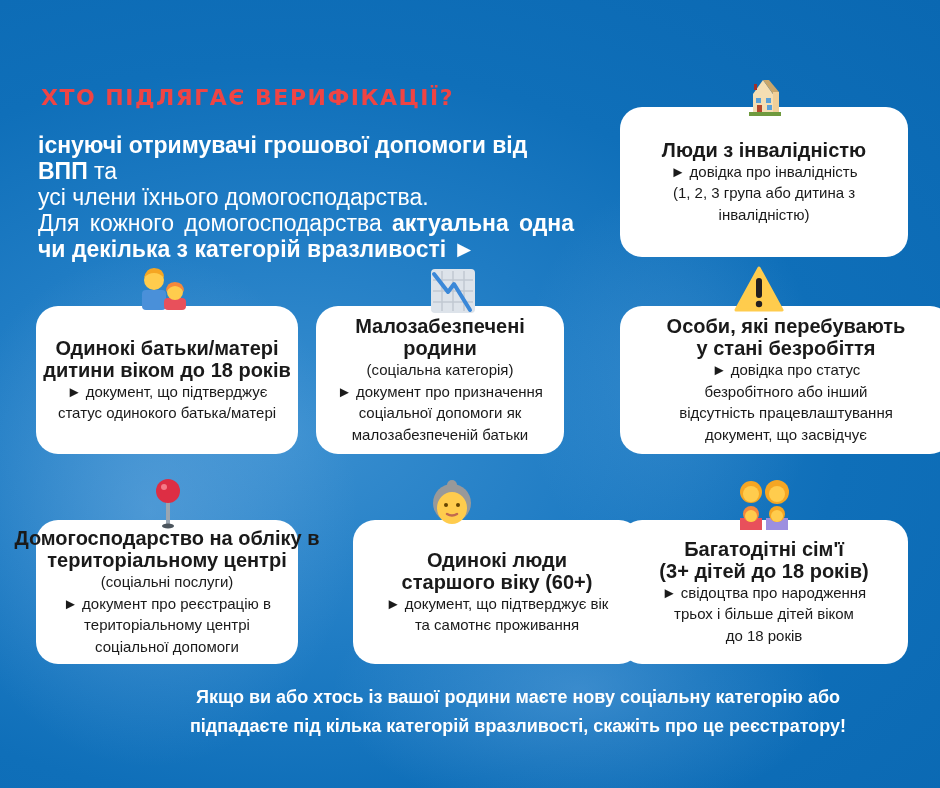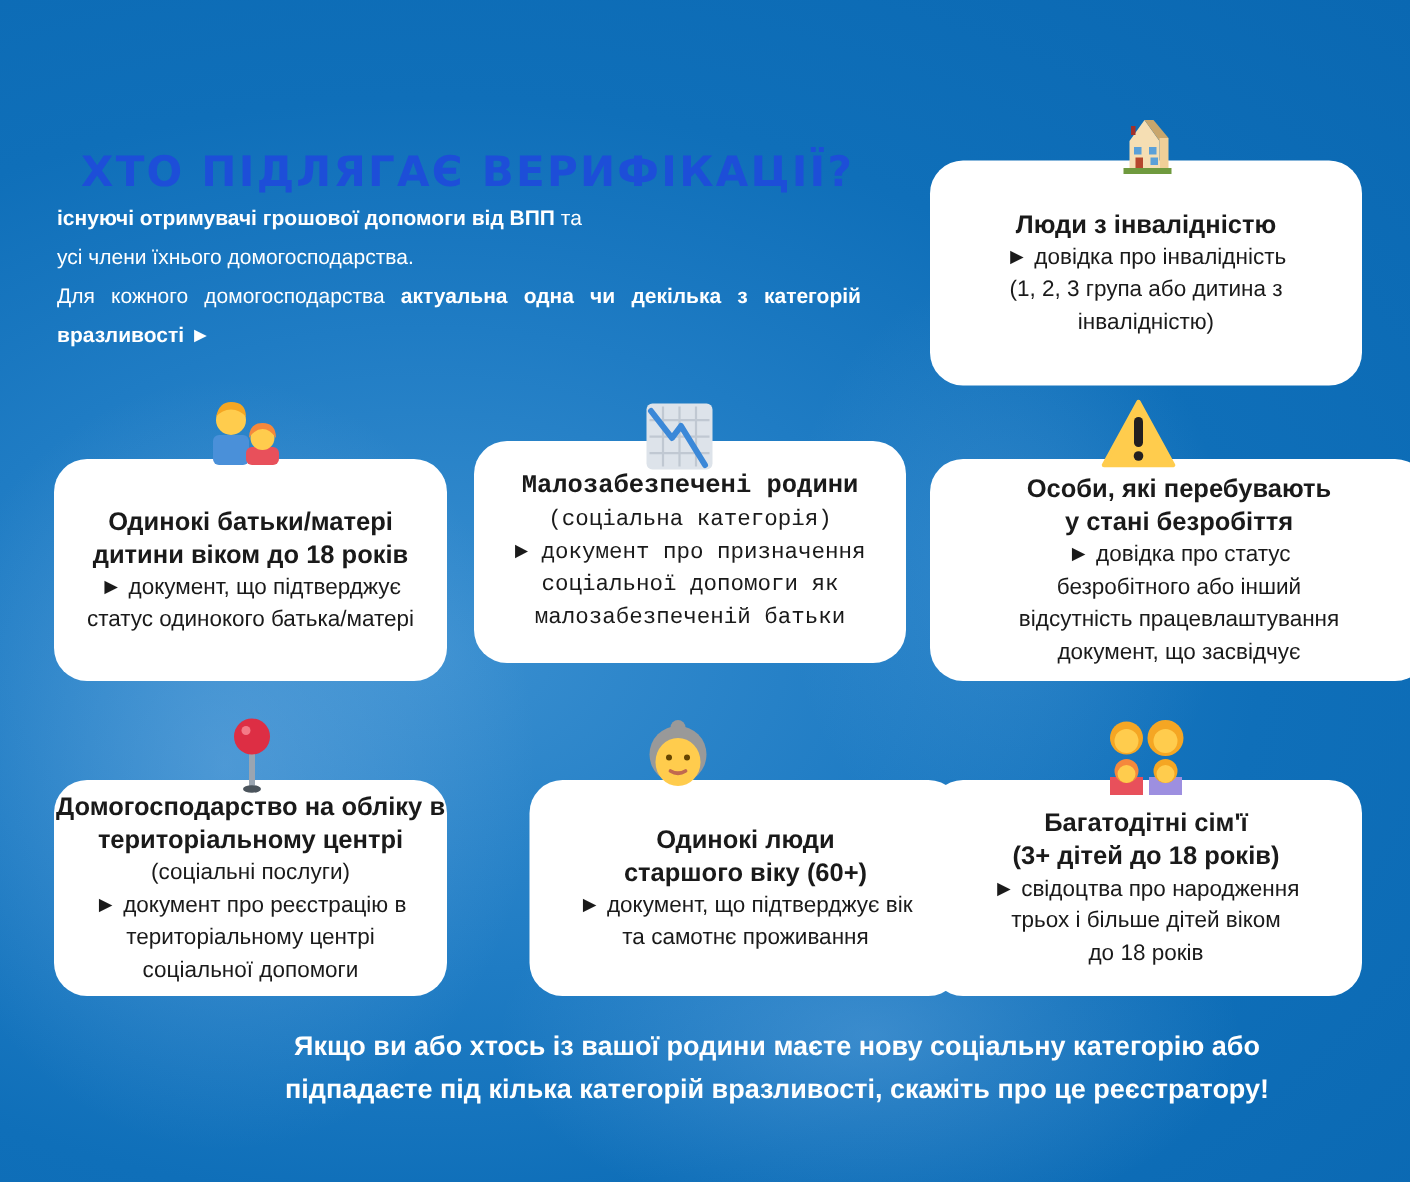--- a/index.html
+++ b/index.html
@@ -9,38 +9,38 @@
     background: radial-gradient(ellipse at 30% 55%, #3a8fd0 0%, #1f7cc4 35%, #0f6fb9 60%, #0a68b2 100%);
   }
   .bg-blob1 { position:absolute; left:-60px; top:250px; width:420px; height:520px; border-radius:50%;
     background: radial-gradient(ellipse, rgba(140,190,235,0.35), rgba(140,190,235,0) 70%); }
   .bg-blob2 { position:absolute; left:330px; top:560px; width:500px; height:260px; border-radius:50%;
     background: radial-gradient(ellipse, rgba(130,185,235,0.35), rgba(130,185,235,0) 70%); }
   .bg-blob3 { position:absolute; left:520px; top:180px; width:300px; height:400px; border-radius:50%;
     background: radial-gradient(ellipse, rgba(120,180,230,0.22), rgba(120,180,230,0) 70%); }
 
   .title {
-    position:absolute; left:38px; top:82px; margin:16px;
+    position:absolute; left:38px; top:82px; margin:3px;
     font-family:"DejaVu Sans", sans-serif; font-weight:bold;
-    font-size:28px; letter-spacing:1.5px; color:#1d4ed8;
+    font-size:22px; letter-spacing:1.5px; color:#ef4444;
   }
   .intro {
     position:absolute; left:38px; top:132px; width:536px;
-    color:#ffffff; font-family:"Liberation Sans", sans-serif; font-size:14px; line-height:26px;
+    color:#ffffff; font-family:"Liberation Sans", sans-serif; font-size:23px; line-height:26px;
   }
   .intro b { font-weight:bold; }
   .intro .justify { text-align:justify; text-align-last:left; }
 
   .card {
     position:absolute; background:#ffffff; border-radius:22px;
     display:flex; flex-direction:column; align-items:center; justify-content:center;
     text-align:center; color:#1a1a1a;
     font-family:"Liberation Sans", sans-serif; font-size:15px; line-height:21.5px;
   }
-  .card .c-title { font-weight:bold; font-size:17px; line-height:22px; }
+  .card .c-title { font-weight:bold; font-size:20px; line-height:22px; }
   .card .c-text { }
   .icon { position:absolute; }
 
   .footer {
     position:absolute; left:0; width:940px; top:683px; text-align:center;
     color:#ffffff; font-family:"Liberation Sans", sans-serif; font-weight:bold;
     font-size:18px; line-height:29px;margin-left:48px;
   }
 </style>
 </head>
@@ -84,21 +84,21 @@
 </div>
 <svg class="icon" style="left:140px; top:266px;" width="50" height="44" viewBox="0 0 50 44">
   <rect x="2" y="24" width="24" height="20" rx="4" fill="#4a90d9"></rect>
   <circle cx="14" cy="14" r="10" fill="#ffcc4d"></circle>
   <path d="M4 12 Q6 2 14 2 Q24 2 24 12 Q20 7 14 7 Q8 7 4 12Z" fill="#f5a623"></path>
   <rect x="24" y="32" width="22" height="12" rx="4" fill="#e8505b"></rect>
   <circle cx="35" cy="26" r="8" fill="#ffcc4d"></circle>
   <path d="M26 26 Q26 16 35 16 Q44 16 44 26 Q40 20 35 20 Q30 20 26 26Z" fill="#f5883c"></path>
 </svg>
 
-<div class="card" style="left:316px; top:294px; width:288px; height:148px;font-family:Liberation Mono, monospace;">
+<div class="card" style="left:316px; top:306px; width:248px; height:148px;">
   <div class="c-title">Малозабезпечені родини</div>
   <div class="c-text">(соціальна категорія)</div>
   <div class="c-text">► документ про призначення</div>
   <div class="c-text">соціальної допомоги як</div>
   <div class="c-text">малозабезпеченій батьки</div>
 </div>
 <svg class="icon" style="left:430px; top:268px;" width="46" height="46" viewBox="0 0 46 46">
   <rect x="1" y="1" width="44" height="44" rx="4" fill="#dde3ea"></rect>
   <g stroke="#c0c8d2" stroke-width="1.5">
     <line x1="12" y1="3" x2="12" y2="43"></line>

